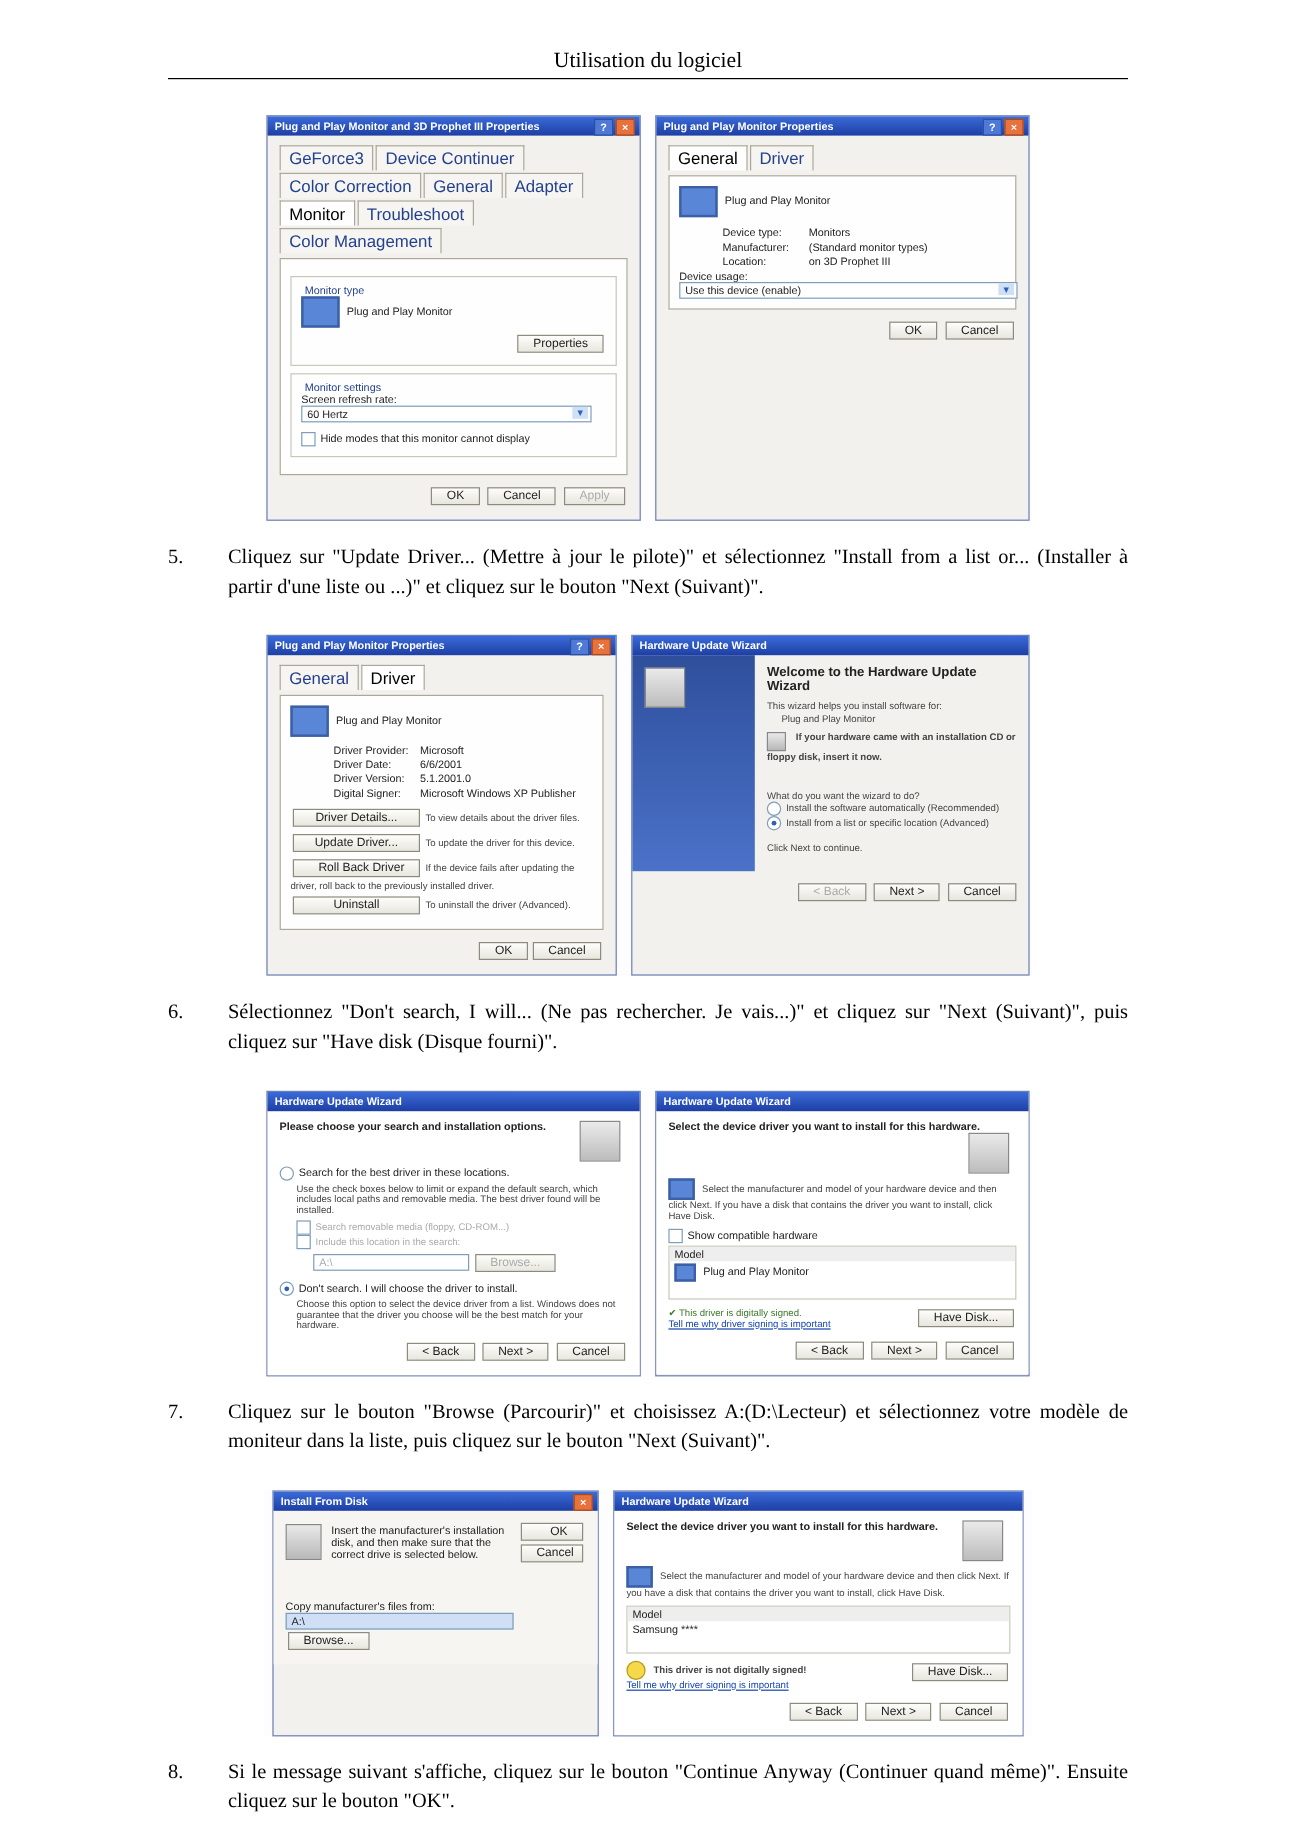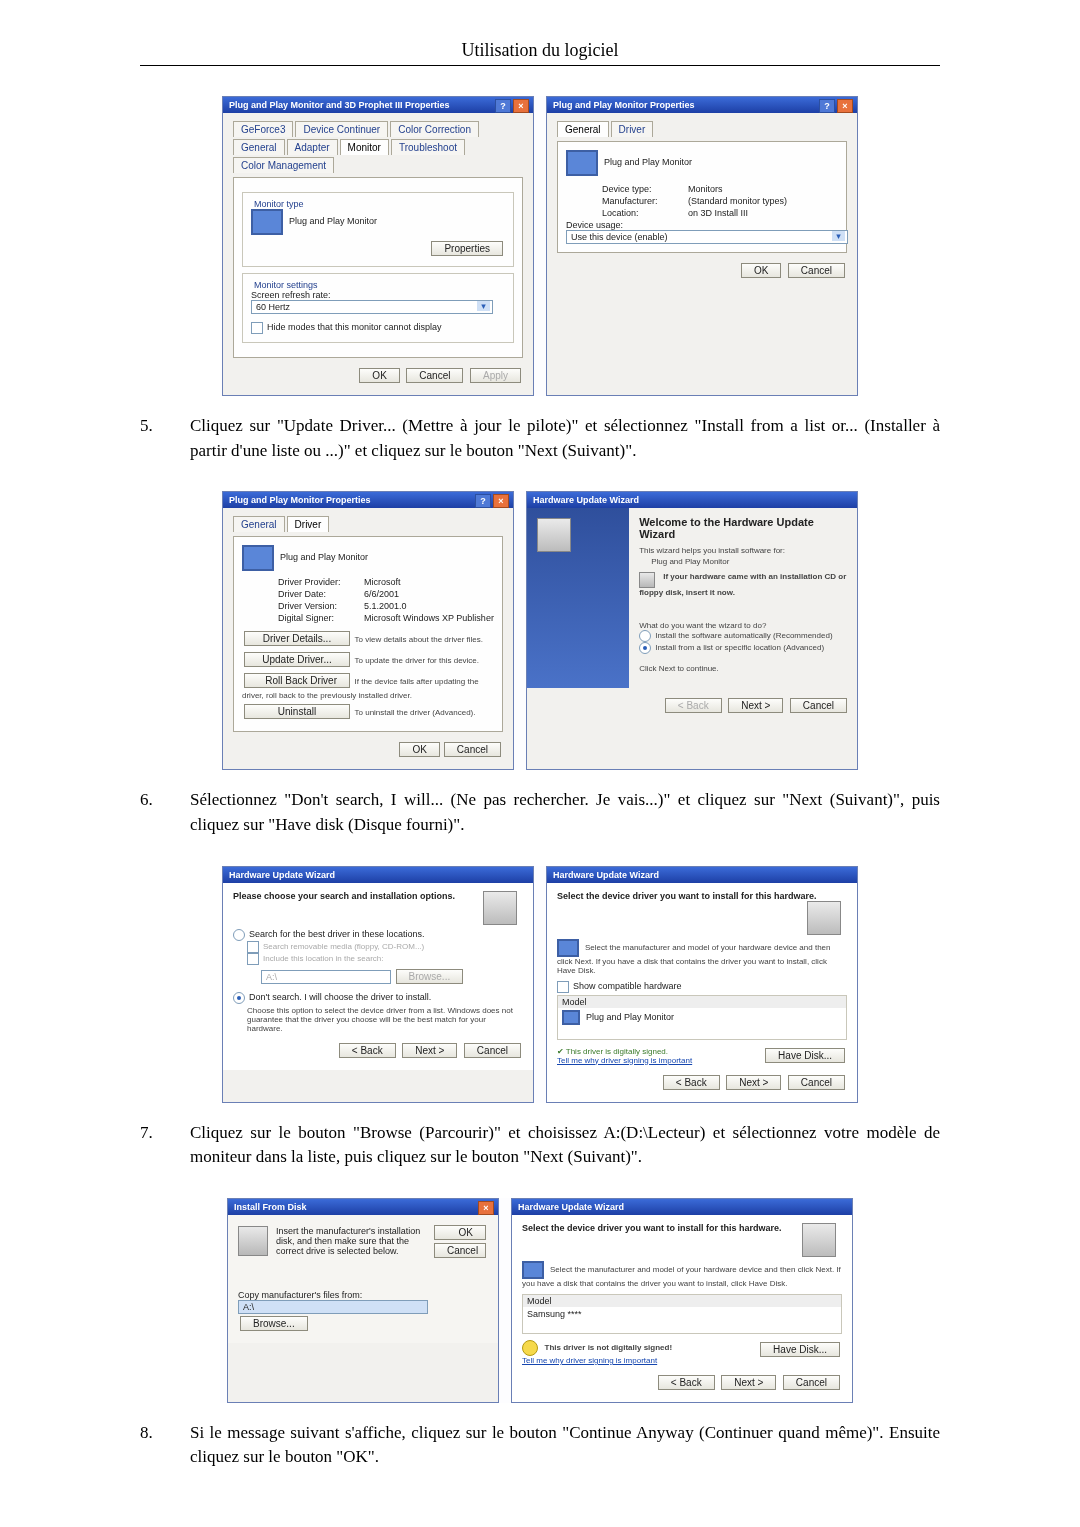--- a/index.html
+++ b/index.html
@@ -72,21 +72,21 @@
     display: flex;
     flex-wrap: wrap;
     gap: 2px;
     margin-bottom: 4px;
   }
   .tab {
     border: 1px solid #aca899;
     border-bottom: none;
     background: #f6f5f2;
     padding: 2px 7px;
-    font-size: 10px;
+    font-size: 14px;
     color: #24418e;
   }
   .tab.sel {
     background: #fefefe;
     color: #000;
   }
   .panel {
     border: 1px solid #aca899;
     background: #fefefe;
     padding: 8px;
@@ -106,21 +106,21 @@
   }
   .btn {
     display: inline-block;
     border: 1px solid #8d8b7d;
     background: linear-gradient(#fdfdfb, #e7e6de);
     padding: 1px 12px;
     font-size: 10px;
     margin: 2px;
   }
   .fieldrow { margin: 2px 0; }
-  .fieldrow .lab { display: inline-block; width: 86px; }
+  .fieldrow .lab { display: inline-block; width: 72px; }
   .select {
     border: 1px solid #7f9db9;
     background: #fff;
     padding: 1px 16px 1px 4px;
     display: inline-block;
     min-width: 220px;
     position: relative;
   }
   .select::after {
     content: "▾";
@@ -254,21 +254,21 @@
         <div class="body">
           <div class="tabstrip">
             <span class="tab sel">General</span>
             <span class="tab">Driver</span>
           </div>
           <div class="panel">
             <div><span class="monitor-icon"></span><span>Plug and Play Monitor</span></div>
             <div style="margin:8px 0 0 36px">
               <div class="fieldrow"><span class="lab">Device type:</span><span>Monitors</span></div>
               <div class="fieldrow"><span class="lab">Manufacturer:</span><span>(Standard monitor types)</span></div>
-              <div class="fieldrow"><span class="lab">Location:</span><span>on 3D Install III</span></div>
+              <div class="fieldrow"><span class="lab">Location:</span><span>on 3D Prophet III</span></div>
             </div>
             <div>Device usage:</div>
             <div class="select" style="min-width:260px">Use this device (enable)</div>
           </div>
           <div class="btn-row">
             <span class="btn">OK</span>
             <span class="btn">Cancel</span>
           </div>
         </div>
       </div>
@@ -339,20 +339,21 @@
   </div>
 
   <div class="figure-slot">
     <div class="dlg-row">
       <div class="dlg" style="width:310px">
         <div class="titlebar"><span>Hardware Update Wizard</span></div>
         <div class="body" style="background:#fff">
           <div style="font-weight:bold"><span>Please choose your search and installation options.</span><span class="hw-icon" style="float:right"></span></div>
           <div style="clear:both;height:4px"></div>
           <div><span class="radio"></span><span>Search for the best driver in these locations.</span></div>
+          <div class="tiny" style="margin:2px 0 4px 14px">Use the check boxes below to limit or expand the default search, which includes local paths and removable media. The best driver found will be installed.</div>
           <div class="tiny" style="margin-left:14px;color:#aaa"><span class="chk"></span><span>Search removable media (floppy, CD-ROM...)</span></div>
           <div class="tiny" style="margin-left:14px;color:#aaa"><span class="chk"></span><span>Include this location in the search:</span></div>
           <div style="margin:2px 0 6px 28px"><span class="text-input" style="color:#aaa;min-width:120px">A:\</span> <span class="btn" style="color:#aaa">Browse...</span></div>
           <div><span class="radio sel"></span><span>Don't search. I will choose the driver to install.</span></div>
           <div class="tiny" style="margin:2px 0 4px 14px">Choose this option to select the device driver from a list. Windows does not guarantee that the driver you choose will be the best match for your hardware.</div>
           <div class="btn-row">
             <span class="btn">&lt; Back</span>
             <span class="btn">Next &gt;</span>
             <span class="btn">Cancel</span>
           </div>

